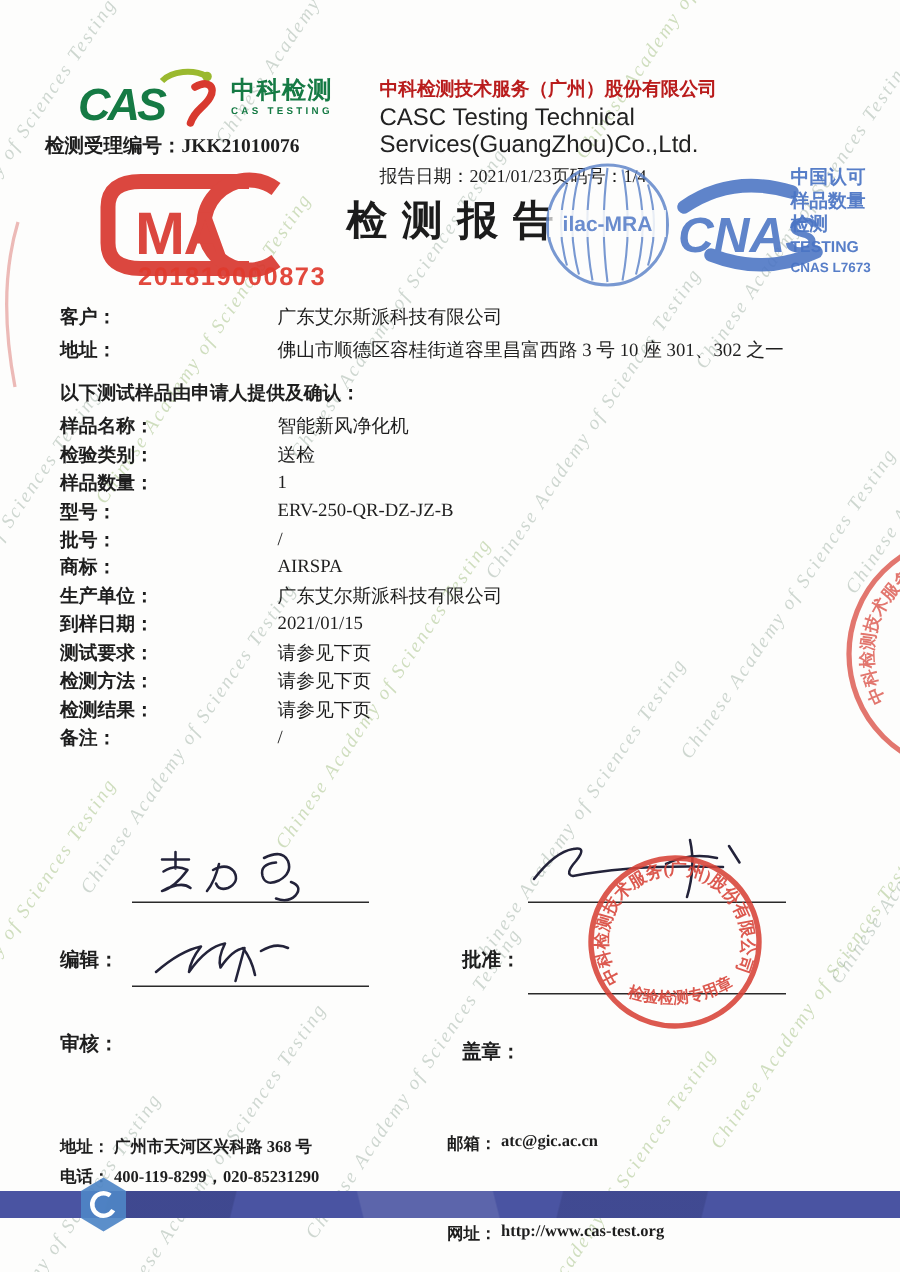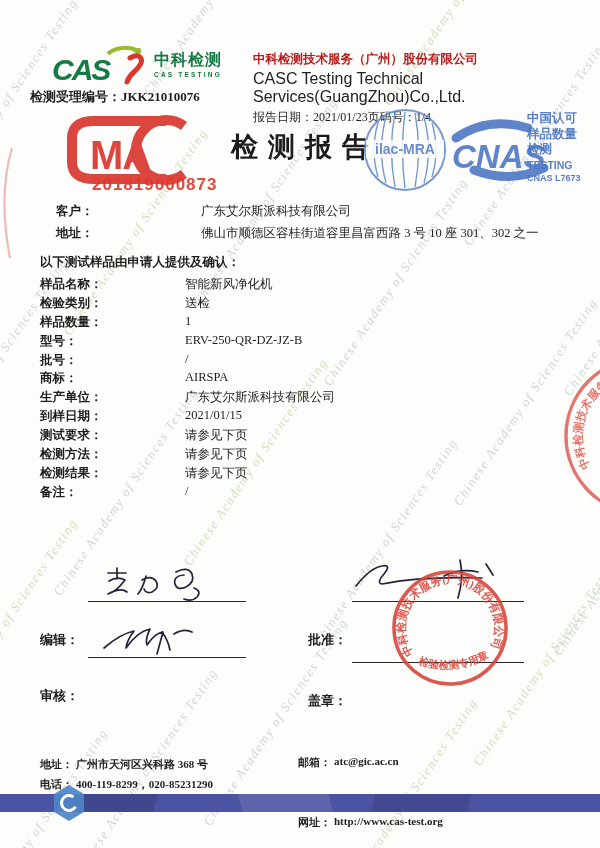--- a/index.html
+++ b/index.html
@@ -22,21 +22,21 @@
             font-family:"Liberation Serif",serif;font-size:12px;font-weight:400;}
   
   .cma-num{position:absolute;left:92px;top:175px;color:#e03a2d;font-size:17px;font-weight:700;
            letter-spacing:1px;font-family:"Liberation Sans",sans-serif;opacity:.92;}
   .report-title{position:absolute;left:231px;top:129px;font-size:27px;font-weight:600;letter-spacing:10px;color:#1c1c1c;}
   .cnas-col{position:absolute;left:527px;top:111px;color:#4a74c4;opacity:.92;font-family:"Liberation Sans",sans-serif;}
   .cnas-col .l1{font-size:12.5px;font-weight:700;line-height:15.5px;}
   .cnas-col .l2{font-size:10.5px;font-weight:700;line-height:14px;}
   .cnas-col .l3{font-size:9px;font-weight:700;line-height:13px;}
   
-  .crow{position:absolute;left:56px;display:flex;font-size:12.5px;}
+  .crow{position:absolute;left:40px;display:flex;font-size:12.5px;}
   .crow .lbl{width:145px;font-weight:700;}
   .crow .val{font-weight:500;}
   .intro{position:absolute;left:40px;top:254px;font-size:12.5px;font-weight:700;}
   .sample{position:absolute;left:40px;top:276px;width:540px;}
   .srow{display:flex;height:18.9px;font-size:12.5px;align-items:flex-start;}
   .srow .lbl{width:145px;font-weight:700;}
   .srow .val{font-weight:500;}
   
   .sig-label{position:absolute;font-size:13px;font-weight:700;margin-top:47px;}
   .sig-line{position:absolute;border-bottom:1.2px solid #2a2a2a;}

